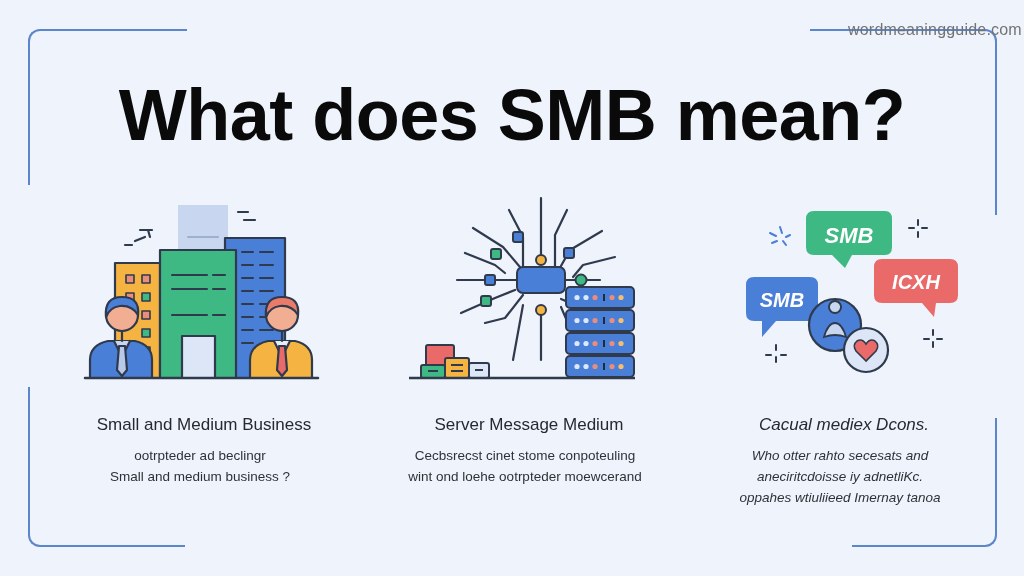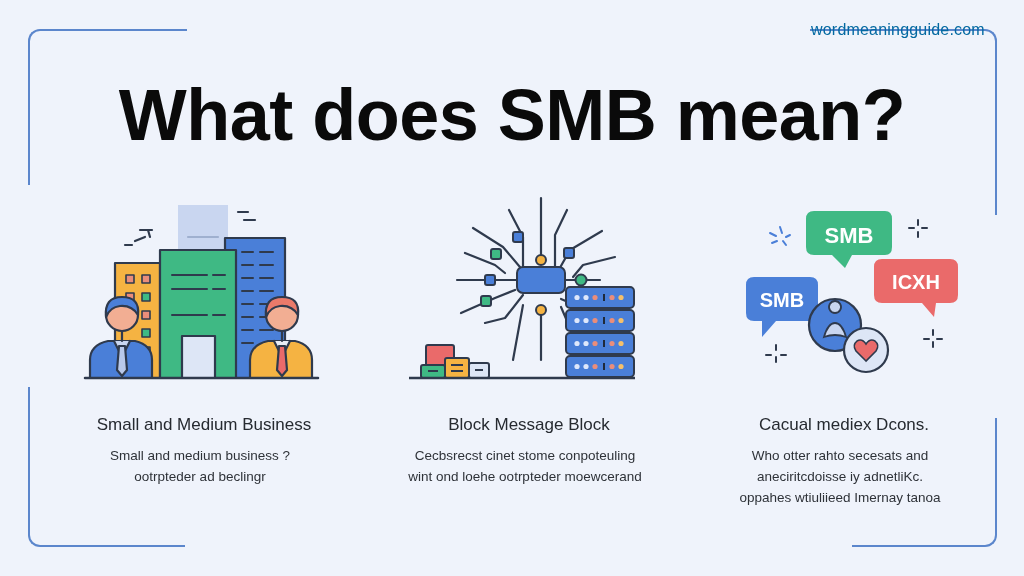--- a/index.html
+++ b/index.html
@@ -4,21 +4,21 @@
 <style>
   html, body { margin:0; padding:0; }
   body {
     width:1024px; height:576px; overflow:hidden; position:relative;
     background:#eff3fb;
     font-family:"Liberation Sans", "DejaVu Sans", sans-serif;
     color:#1f2328;
   }
   .corner { position:absolute; border-color:#5b86cc; border-style:solid; border-width:0; }
   .watermark {
-    position:absolute; left:811px; top:21px; font-size:16px; color:#0369a1;
+    position:absolute; left:848px; top:21px; font-size:16px; color:#737373;
     letter-spacing:0.2px;
   }
   .title {
     position:absolute; left:0; width:1024px; top:70px; text-align:center;
     font-size:72px; font-weight:bold; color:#0a0a0a; letter-spacing:-0.5px;
     line-height:90px;
   }
   .col { position:absolute; top:195px; width:300px; text-align:center; }
   .col .illus { width:260px; height:195px; margin:0 auto; position:relative; }
   .col .heading { position:absolute; top:220px; left:4px; width:100%; font-size:17px; color:#262a30; }
@@ -107,22 +107,22 @@
         <circle cx="212" cy="120" r="16" fill="#f2ae93"></circle>
         <path d="M196 122 Q194 102 212 102 Q230 102 228 120 Q222 110 210 111 Q200 112 196 122 Z" fill="#ea7a6a"></path>
         <line x1="212" y1="136" x2="212" y2="146"></line>
 
         <line x1="15" y1="183" x2="248" y2="183" stroke-width="2.5"></line>
       </g>
     </svg>
   </div>
   <div class="heading">Small and Medium Business</div>
   <div class="desc">
+    <div>ootrpteder ad beclingr</div>
     <div>Small and medium business ?</div>
-    <div>ootrpteder ad beclingr</div>
   </div>
 </div>
 
 <div class="col" style="left:375px;">
   <div class="illus">
     <svg width="260" height="185" viewBox="0 0 260 185">
       <g stroke="#2f3a4d" stroke-width="2.2" stroke-linecap="round" stroke-linejoin="round" fill="none">
 
         <line x1="146" y1="3" x2="146" y2="60"></line>
         <path d="M114 15 L128 42 L128 75"></path>
@@ -200,28 +200,28 @@
         <rect x="50" y="163" width="24" height="20" rx="2" fill="#f5b342"></rect>
         <rect x="74" y="168" width="20" height="15" rx="2" fill="#dde6f6"></rect>
         <line x1="33" y1="176" x2="43" y2="176"></line>
         <line x1="56" y1="170" x2="68" y2="170"></line>
           <line x1="56" y1="176" x2="68" y2="176"></line>
         <line x1="80" y1="175" x2="88" y2="175"></line>
       </g>
       <line x1="14" y1="183" x2="240" y2="183" stroke="#2f3a4d" stroke-width="2.5"></line>
     </svg>
   </div>
-  <div class="heading">Block Message Block</div>
+  <div class="heading">Server Message Medium</div>
   <div class="desc">
     <div>Cecbsrecst cinet stome conpoteuling</div>
     <div>wint ond loehe ootrpteder moewcerand</div>
   </div>
 </div>
 
-<div class="col" style="left:690px;">
+<div class="col" style="left:690px;font-style:italic;">
   <div class="illus">
     <svg width="260" height="185" viewBox="0 0 260 185">
 
       <g stroke="#2f3a4d" stroke-width="2" stroke-linecap="round">
         <g stroke="#4a7fd8">
           <line x1="70" y1="32" x2="72" y2="38"></line>
             <line x1="60" y1="38" x2="66" y2="41"></line>
           <line x1="62" y1="48" x2="67" y2="46"></line>
             <line x1="76" y1="50" x2="73" y2="46"></line>
           <line x1="80" y1="40" x2="76" y2="42"></line>

